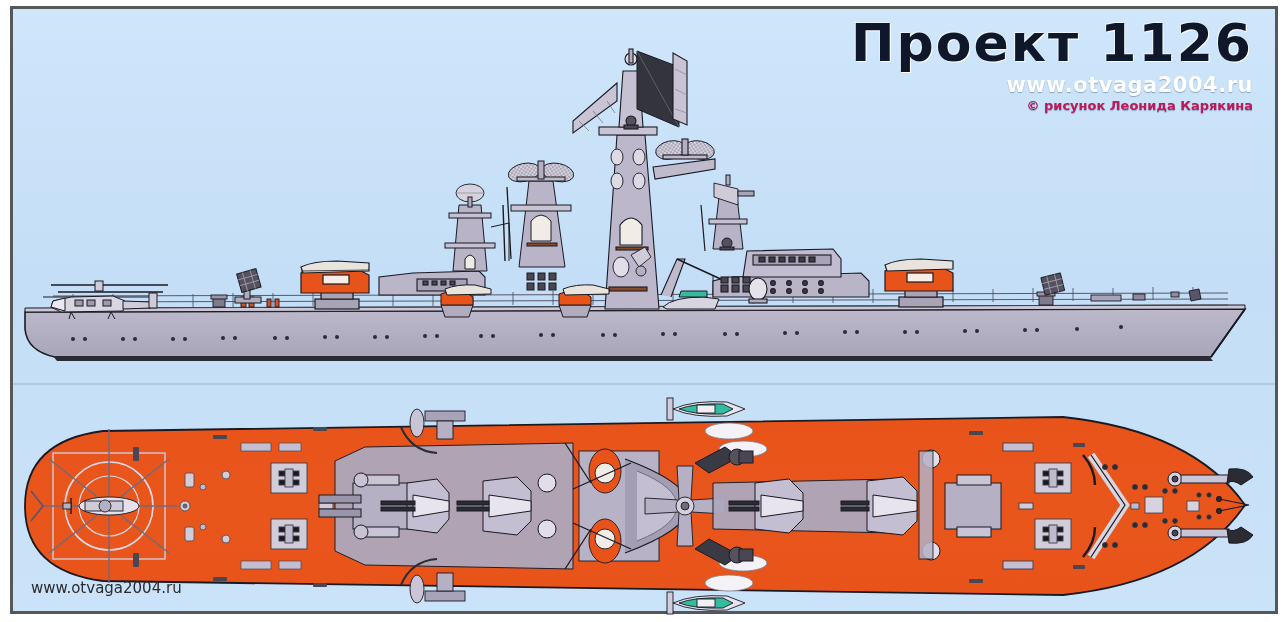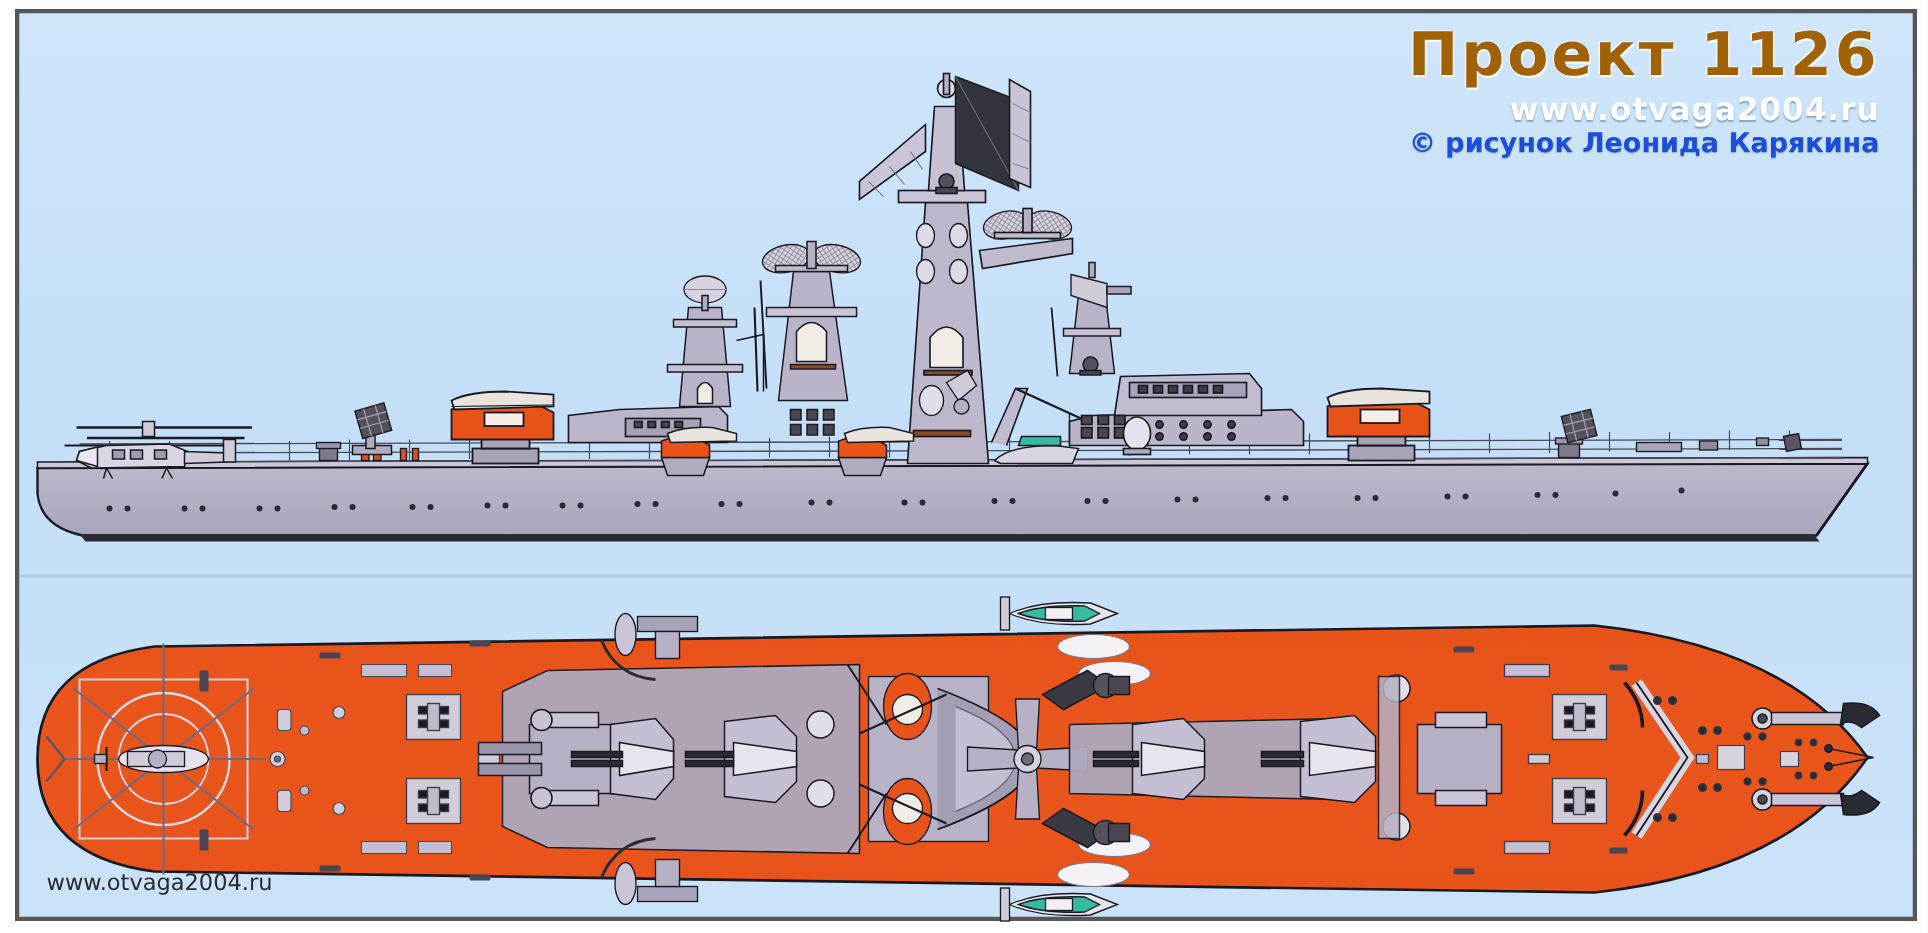--- a/index.html
+++ b/index.html
@@ -4,25 +4,25 @@
 <style>
   html,body{margin:0;padding:0;background:#ffffff;}
   body{font-family:"DejaVu Sans","Liberation Sans",sans-serif;}
   #page{position:relative;width:1285px;height:622px;background:#ffffff;overflow:hidden;}
   #frame{position:absolute;left:10px;top:6px;width:1268px;height:608px;
          border:3px solid #575757;box-sizing:border-box;background:#c7e2f8;}
   #sky{position:absolute;left:0;top:0;width:100%;height:100%;
        background:linear-gradient(to bottom,#cfe6fb 0%,#c3def6 45%,#cbe3f9 100%);}
   .divider{position:absolute;left:0;width:100%;height:2px;background:#9fb9cf;opacity:.55;}
   #titleblock{position:absolute;right:22px;top:8px;text-align:right;line-height:1;}
-  #title{font-size:40px;font-weight:bold;color:#a16207;letter-spacing:2px;
+  #title{font-size:52px;font-weight:bold;color:#0f172a;letter-spacing:2px;
          text-shadow:1px 1px 0 #ffffff,-1px -1px 0 rgba(255,255,255,.6);}
   #site{font-size:21px;font-weight:bold;color:#ffffff;margin-top:6px;letter-spacing:.5px;
         text-shadow:0 1px 1px rgba(120,150,175,.8);}
-  #credit{font-size:18px;font-weight:bold;color:#1d4ed8;margin-top:3px;
+  #credit{font-size:13px;font-weight:bold;color:#be185d;margin-top:3px;
           text-shadow:0 1px 1px rgba(120,150,175,.8);}
   #watermark{position:absolute;left:18px;bottom:14px;font-size:15px;color:#2b2b2b;}
   svg{display:block;}
 </style>
 </head>
 <body>
 
 <div id="page">
   <div id="frame">
     <div id="sky"></div>

